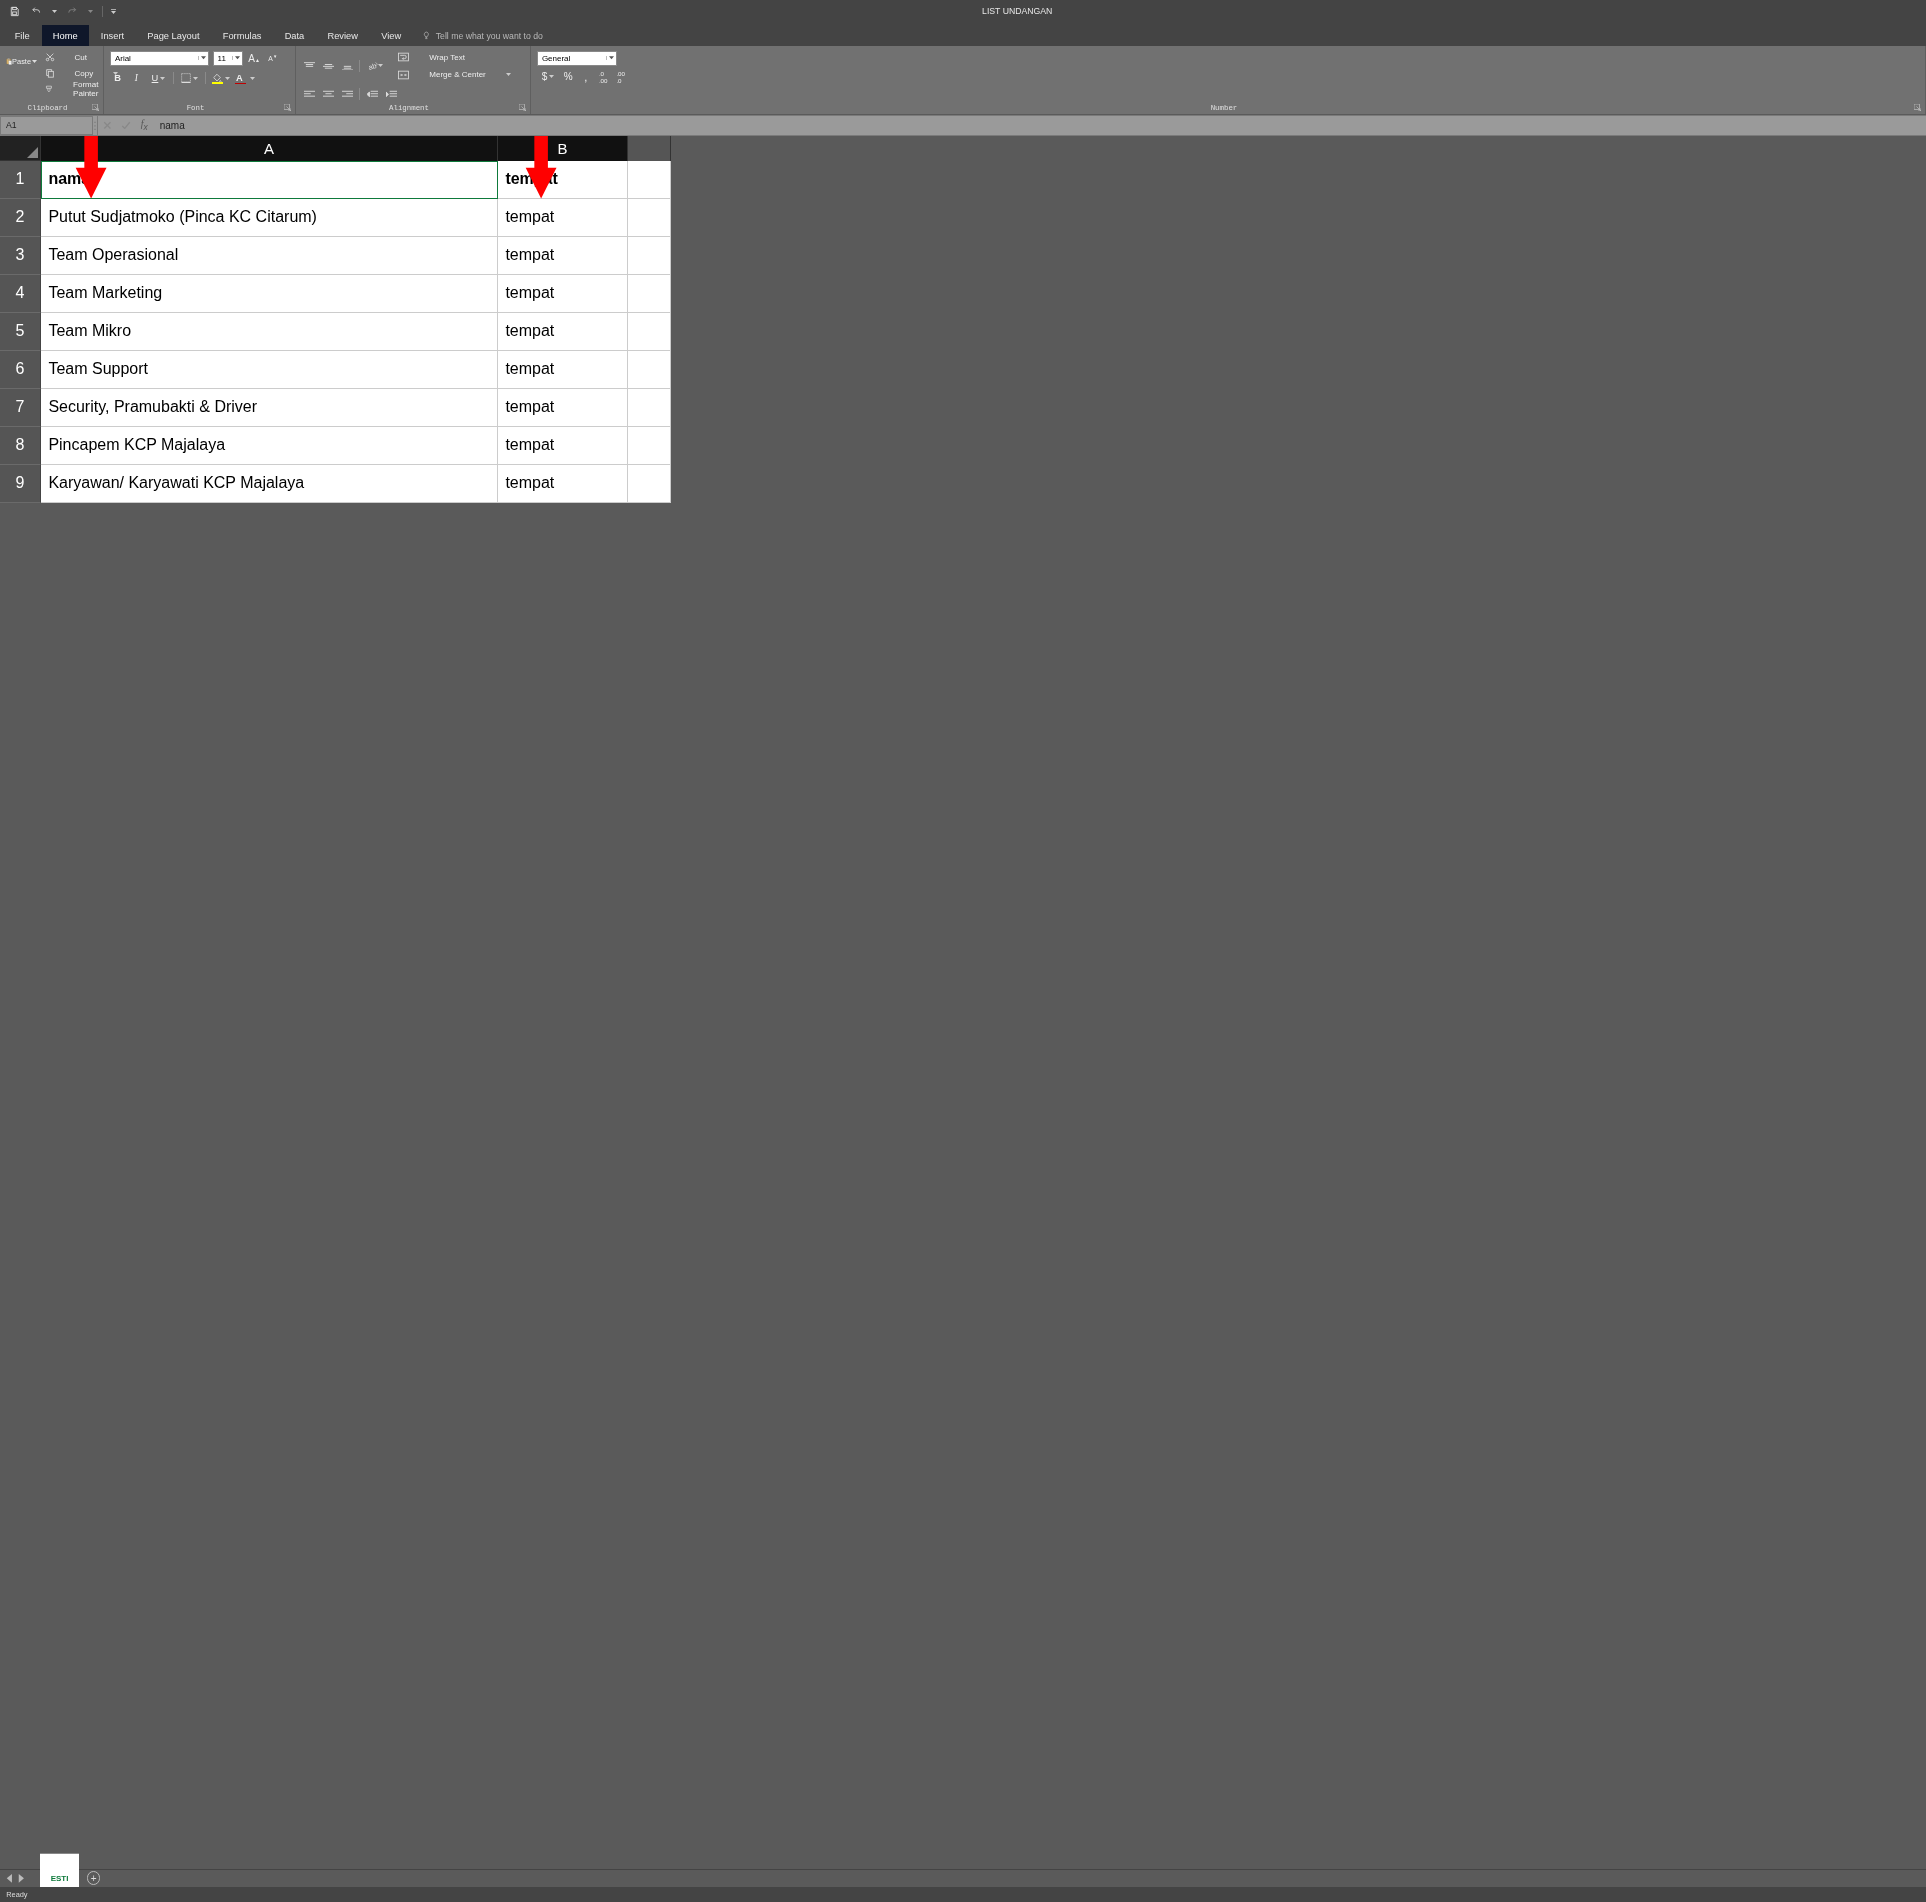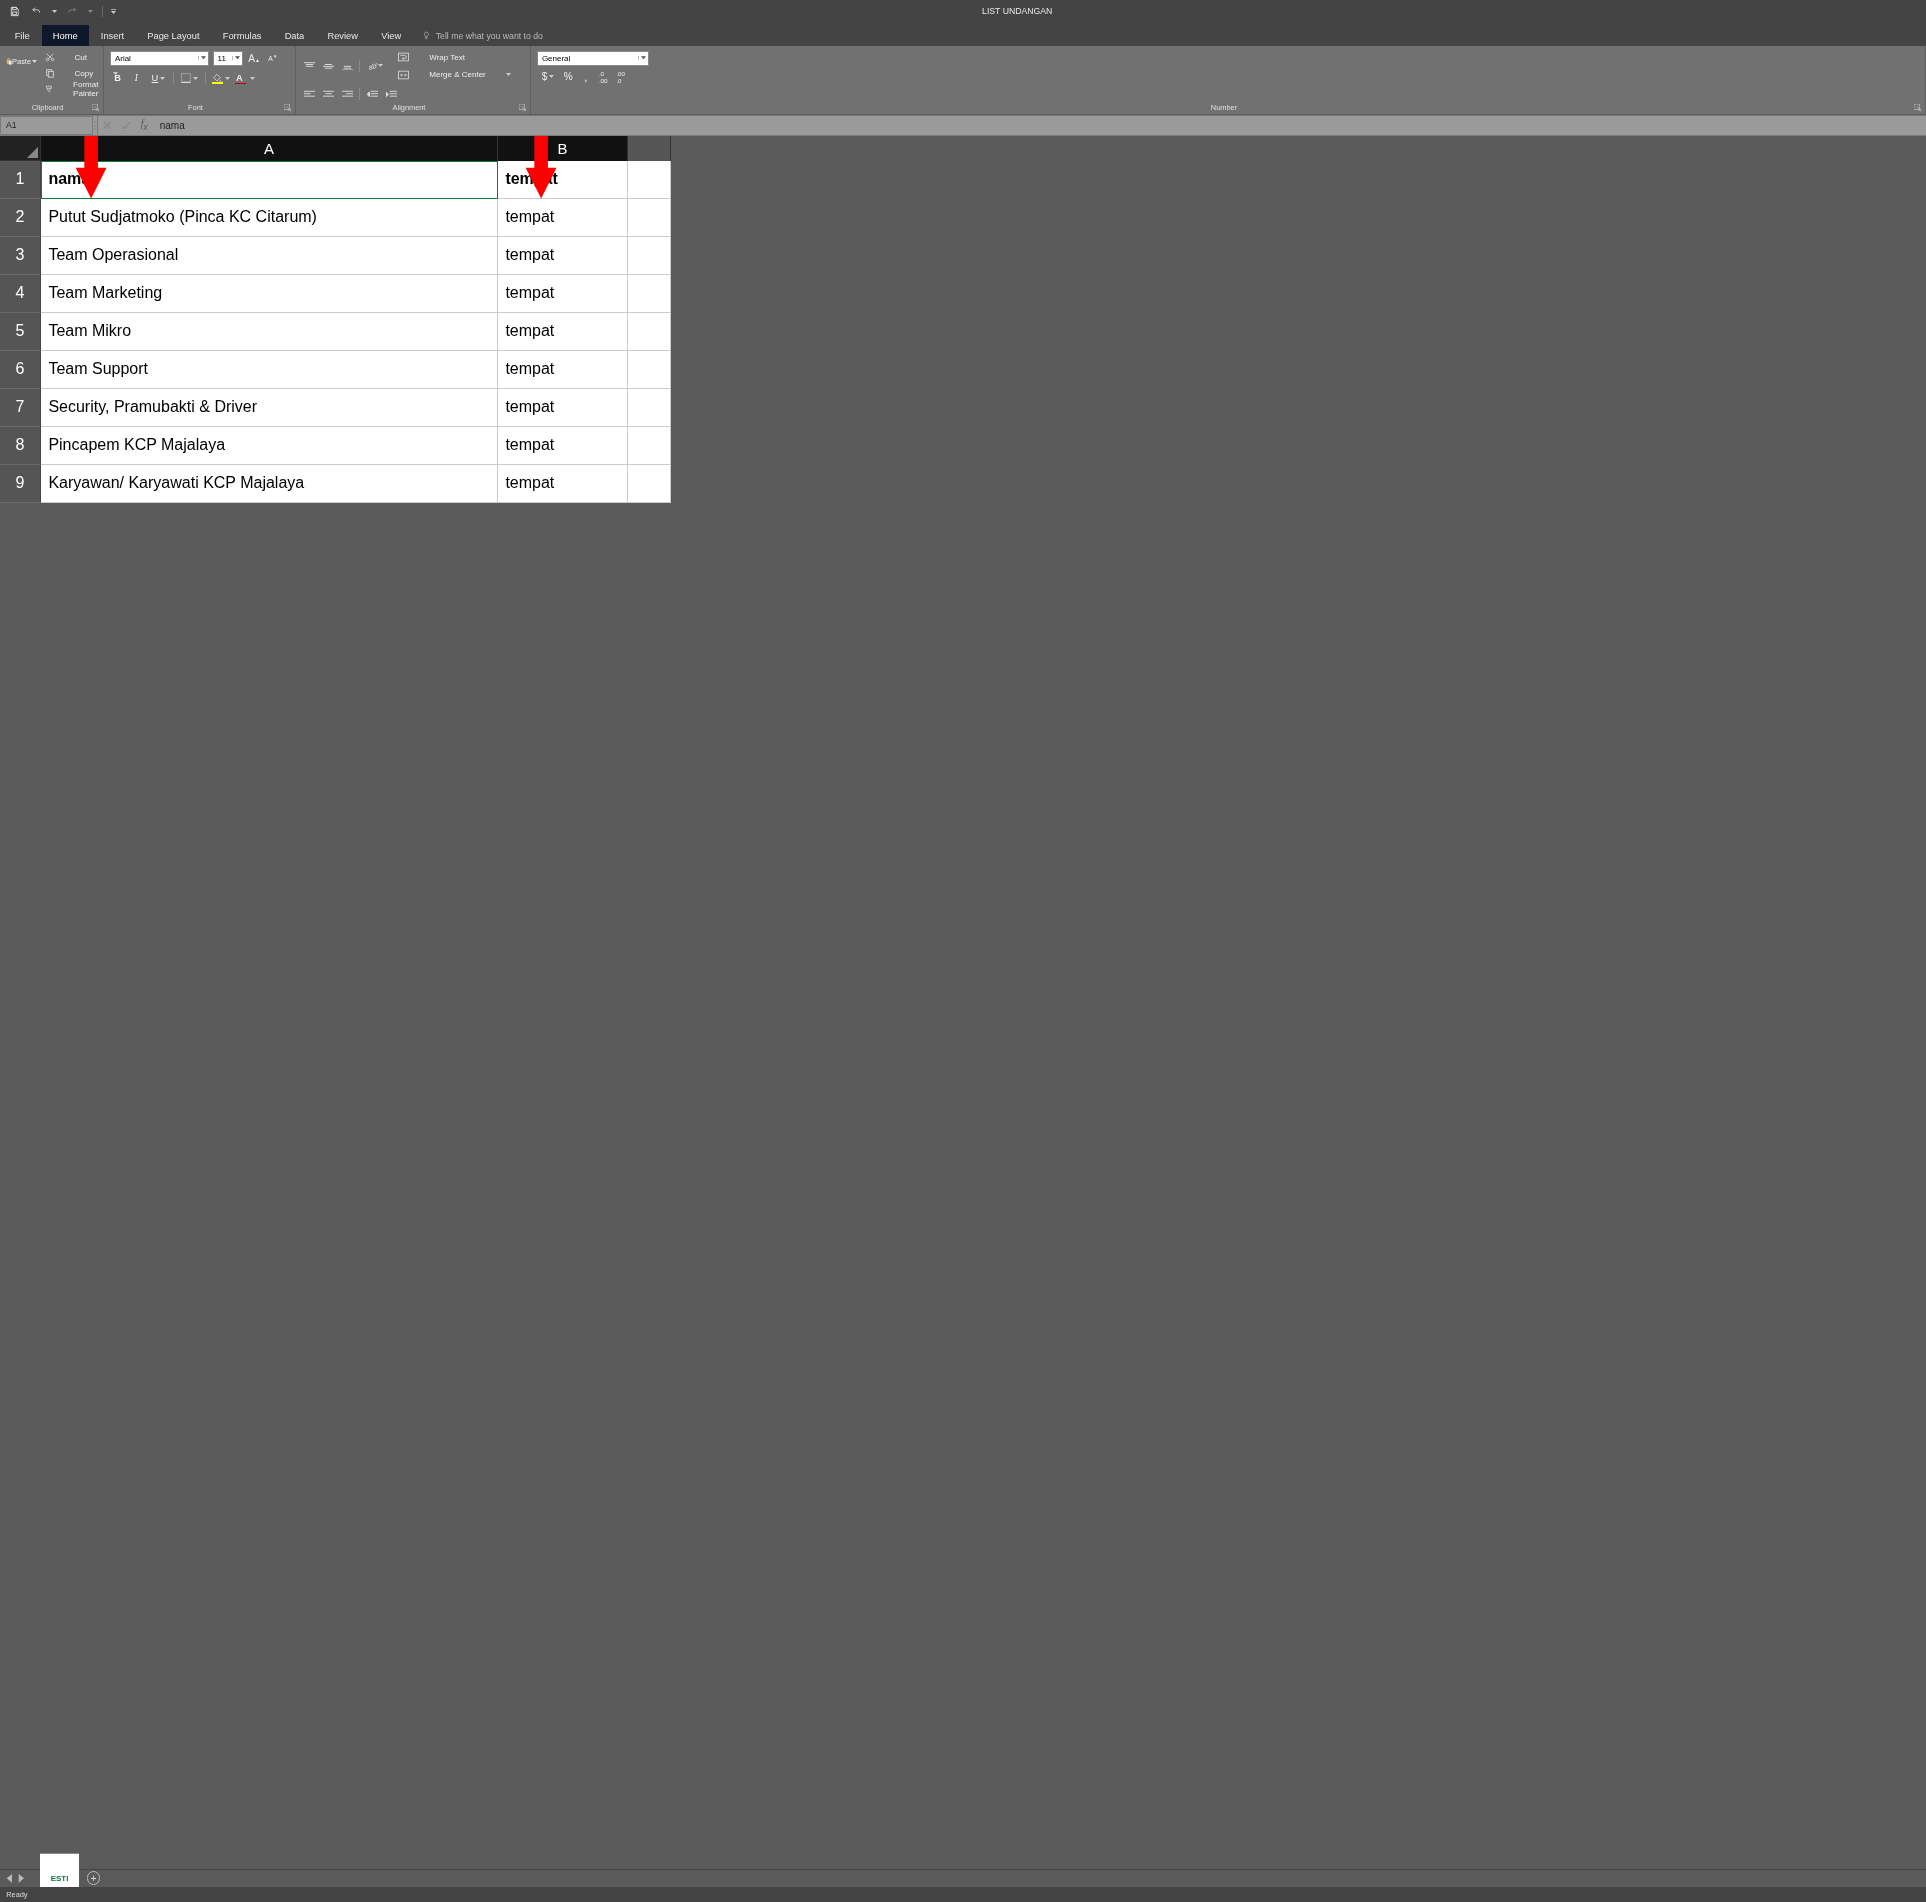--- a/index.html
+++ b/index.html
@@ -14,21 +14,21 @@
   
   .tabstrip { height: 23.5px; background: #444444; display: flex; align-items: flex-end; color: #e8e8e8; padding: 0 3.7px; gap: 1.2px; }
   .tab { padding: 5.6px 11px 5px; font-size: 9.3px; cursor: pointer; }
   .tab.active { background: #0f172a; color: #ffffff; }
   .tell-me { display:flex; align-items:center; gap:5px; padding: 5px 8.7px; color:#b8b8b8; font-size:8.7px; }
   .bulb { width:8.7px; height:8.7px; }
 
   
   .ribbon { background: #717171; display: flex; border-bottom: 1.2px solid #5a5a5a; height: 69px; }
   .group { border-right: 0.6px solid #5f5f5f; padding: 2.5px 6.2px 1.2px; position: relative; display:flex; flex-direction:column; }
-  .group-label { position:absolute; bottom:1.9px; left:0; right:8px; text-align:center; font-size:7.4px; color:#e0e0e0; }
+  .group-label { position:absolute; bottom:1.9px; left:0; right:8px; text-align:center; font-size:7.4px; color:#e0e0e0;font-family:Liberation Mono, monospace; }
   .dialog-launcher { position:absolute; bottom:2.5px; right:3.7px; width:7.4px; height:7.4px; cursor:pointer; }
   .row { display:flex; align-items:center; gap:3.7px; }
 
   
   .paste-big { display:flex; flex-direction:row; align-items:center; width:31px; cursor:pointer; }
   .paste-icon { width:21px; height:25px; margin-top:1.2px;}
   .paste-label { font-size:7.4px; color:#eee; margin-top:1.2px; display:flex; align-items:center; gap:1.2px;}
   .clip-side { display:flex; flex-direction:column; gap:2.5px; margin-left:3.7px; margin-top:2.5px;}
   .clip-item { display:flex; align-items:center; gap:20px; font-size:8px; color:#eee; cursor:pointer; height:13.6px;}
   .small-ic { width:10px; height:10px; }
@@ -50,21 +50,21 @@
   .U { text-decoration:underline; color:#eee; font-size:9.3px;}
   .color-bar { width:11px; height:1.9px; }
 
   
   .align-ic { width:11px; height:8.7px; }
   .wrap-merge { display:flex; flex-direction:column; gap:3.7px; margin-left:5px;}
   .wm-item { display:flex; align-items:center; gap:20px; height:13.6px; font-size:8px; color:#eee; cursor:pointer; }
   .wm-ic { width:11px; height:10px; }
 
   
-  .num-combo { width:112px; }
+  .num-combo { width:80px; }
   .num-row2 { display:flex; gap:2.5px; margin-top:3.7px;}
 
   
   .formulabar { height:21px; background:#9a9a9a; display:flex; align-items:stretch; border-top:0.6px solid #7a7a7a; border-bottom:0.6px solid #7a7a7a;}
   .namebox { width:93px; background:#9a9a9a; border:0.6px solid #7a7a7a; display:flex; align-items:center; padding:0 5px; font-size:8.7px; color:#222;}
   .fb-sep { width:5px; background:#9a9a9a; border-right:0.6px solid #7a7a7a; display:flex; align-items:center; justify-content:center;}
   .fb-btn { width:18.5px; display:flex; align-items:center; justify-content:center; cursor:pointer; color:#555;}
   .fb-input { flex:1; background:#9a9a9a; border:none; padding:0 6.2px; font-size:10px; color:#222; outline:none;}
 
   

